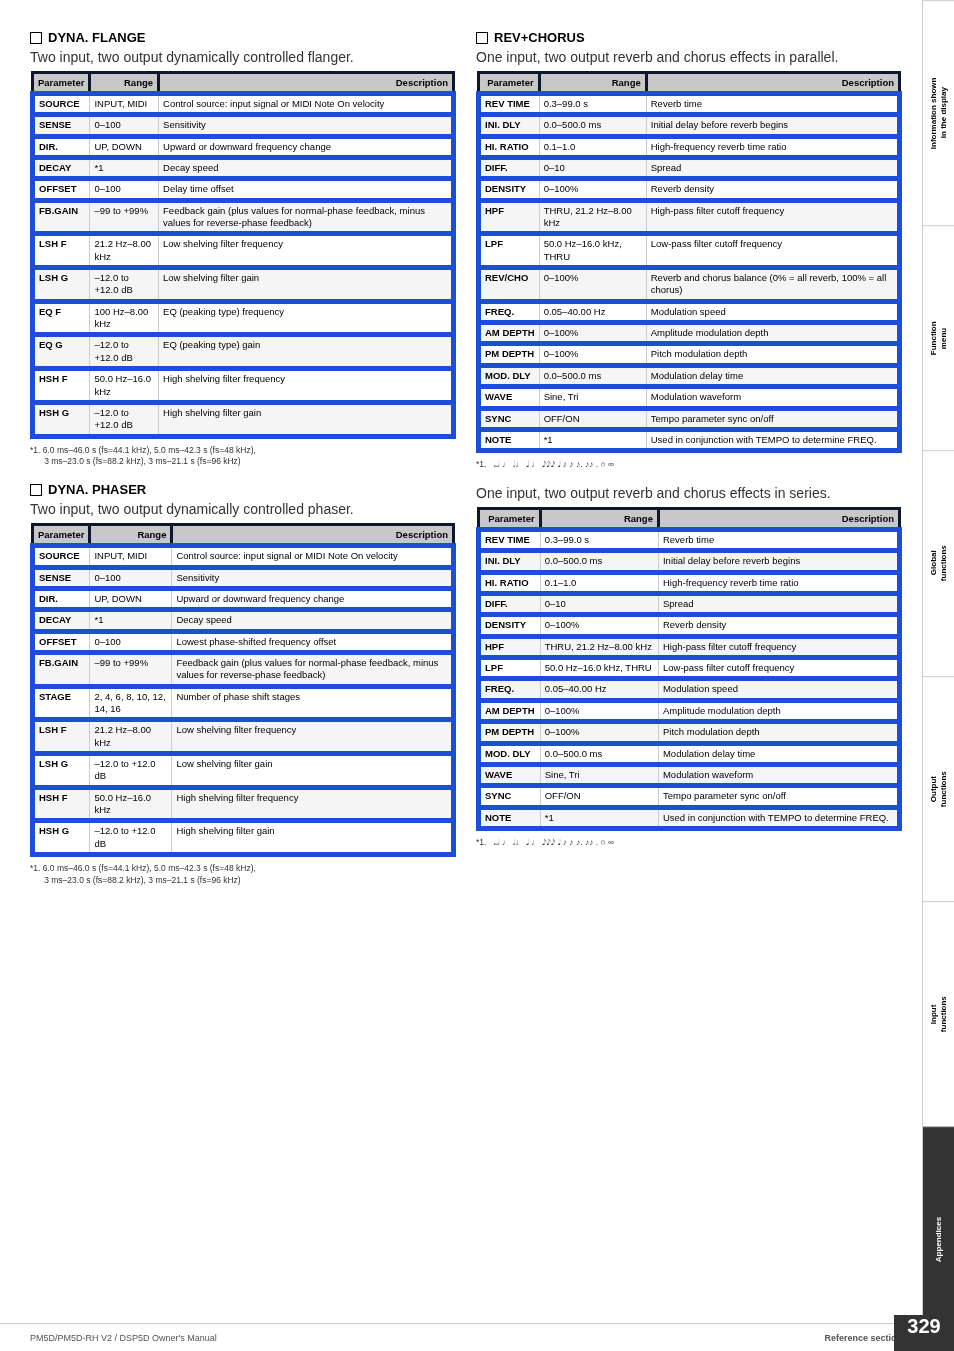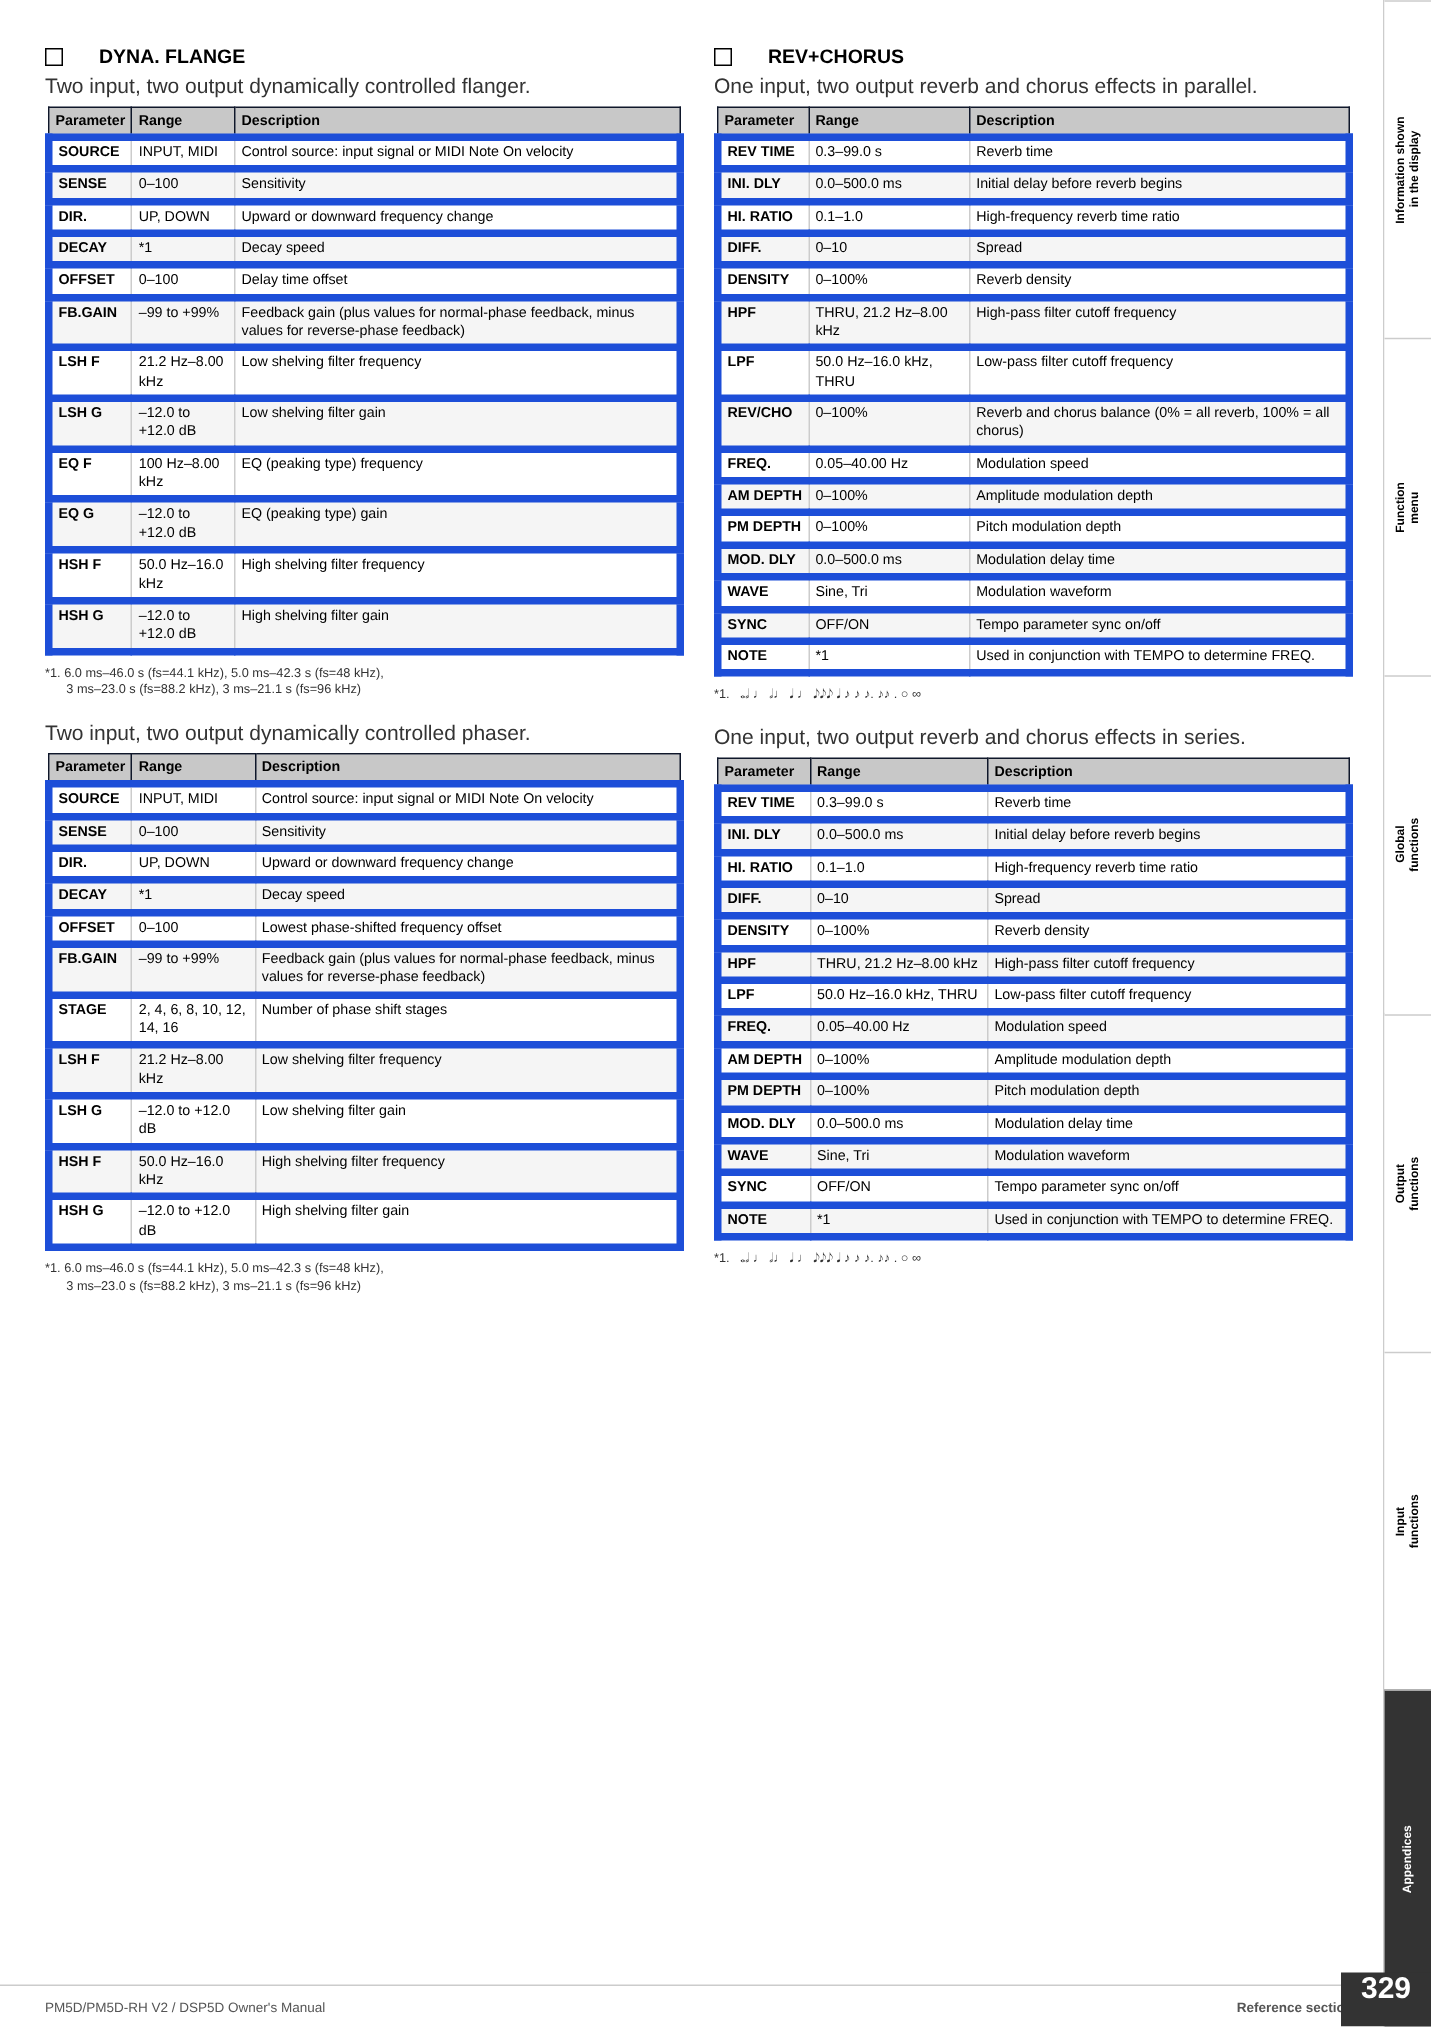--- a/index.html
+++ b/index.html
@@ -36,21 +36,21 @@
     .col {
       flex: 1;
     }
 
     .section-title {
       font-size: 13px;
       font-weight: bold;
       margin-bottom: 4px;
       display: flex;
       align-items: center;
-      gap: 24px;
+      gap: 6px;
     }
 
     .section-title .checkbox-icon {
       width: 12px;
       height: 12px;
       border: 1.5px solid #000;
       display: inline-block;
       flex-shrink: 0;
     }
 
@@ -66,23 +66,23 @@
       font-size: 9.5px;
       margin-bottom: 6px;
     }
 
     table thead tr {
       background: #c8c8c8;
     }
 
     table thead th {
       padding: 3px 4px;
-      text-align: left;
+      text-align: right;
       font-weight: bold;
-      border: 1px solid #0f172a;
+      border: 3px solid #0f172a;
       font-size: 9.5px;
     }
 
     table tbody tr {
       border: 5px solid #1d4ed8;
     }
 
     table tbody tr:nth-child(even) {
       background: #f5f5f5;
     }
@@ -248,20 +248,24 @@
                   <td>HSH G</td>
                   <td>–12.0 to +12.0 dB</td>
                   <td>High shelving filter gain</td>
                 </tr>
               </tbody>
           </table>
           <div class="footnote">*1.   6.0 ms–46.0 s (fs=44.1 kHz), 5.0 ms–42.3 s (fs=48 kHz),<br>&nbsp;&nbsp;&nbsp;&nbsp;&nbsp;&nbsp;3 ms–23.0 s (fs=88.2 kHz), 3 ms–21.1 s (fs=96 kHz)</div>
         </div>
 
         <div>
+          <div class="section-title">
+            <span class="checkbox-icon"></span>
+            <span>DYNA. PHASER</span>
+          </div>
           <div class="section-subtitle">Two input, two output dynamically controlled phaser.</div>
           <table>
             <thead>
               <tr>
                 <th>Parameter</th>
                 <th>Range</th>
                 <th>Description</th>
               </tr>
             </thead>
             <tbody id="dyna-phaser-tbody">

